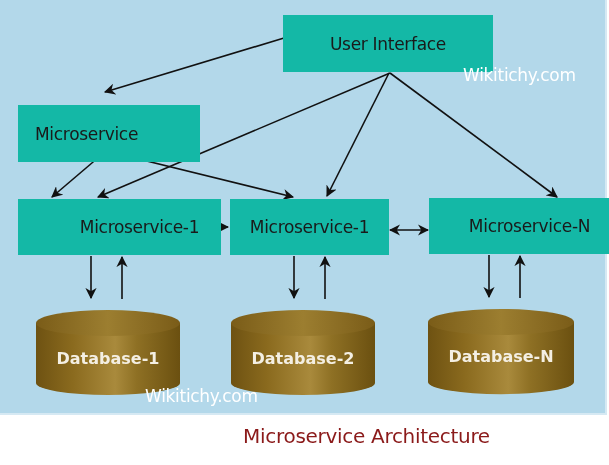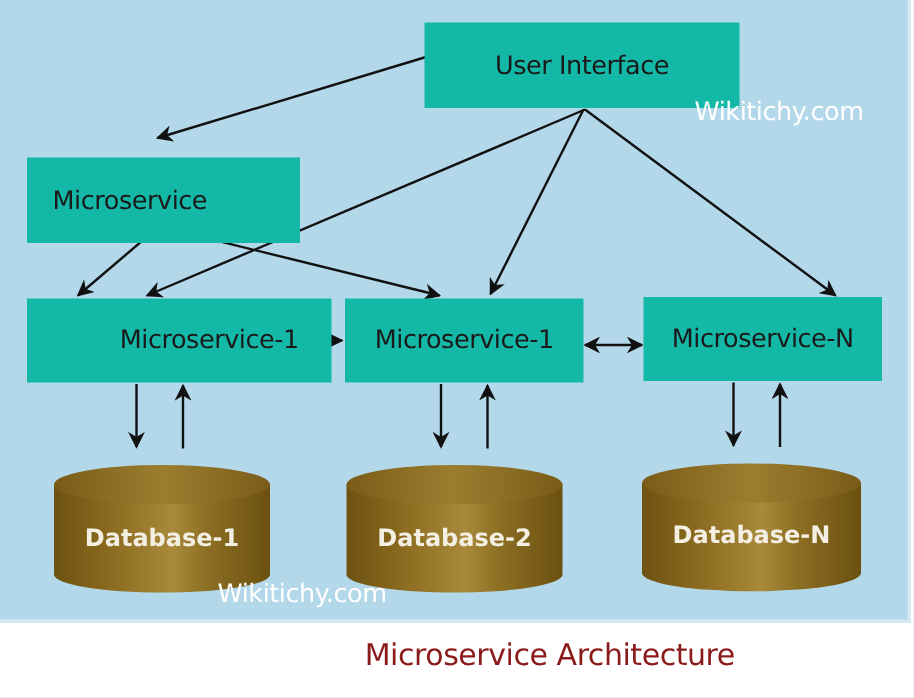--- a/index.html
+++ b/index.html
@@ -76,20 +76,20 @@
 </div>
 <div class="box" style="left:18px;top:105px;width:182px;height:57px;padding-left:17px;box-sizing:border-box;">
   <span>Microservice</span>
 </div>
 <div class="box" style="left:18px;top:199px;width:163px;height:56px;justify-content:center;padding-left:40px;">
   <span>Microservice-1</span>
 </div>
 <div class="box" style="left:230px;top:199px;width:159px;height:56px;justify-content:center;">
   <span>Microservice-1</span>
 </div>
-<div class="box" style="left:429px;top:198px;width:159px;height:56px;justify-content:center;">
+<div class="box" style="left:429px;top:198px;width:159px;height:56px;justify-content:center;padding-left:21px;">
   <span>Microservice-N</span>
 </div>
 
 <div class="wm" style="left:463px;top:65px;">Wikitichy.com</div>
 <div class="wm" style="left:145px;top:386px;">Wikitichy.com</div>
 
 <div id="caption">Microservice Architecture</div>
 
 </body></html>

